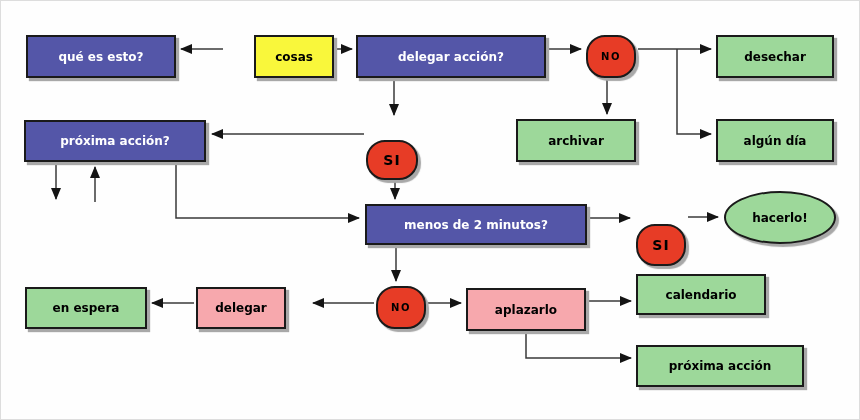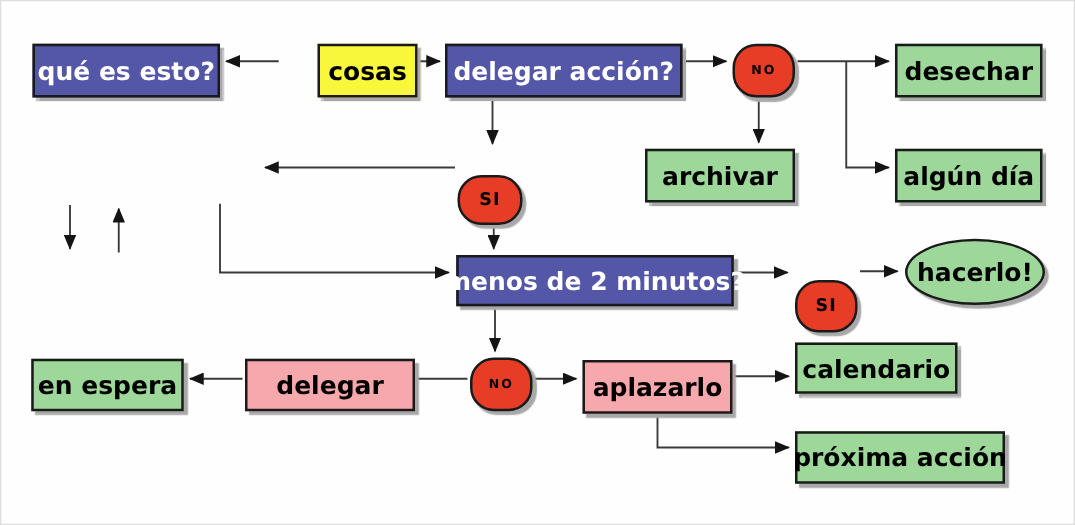--- a/index.html
+++ b/index.html
@@ -5,21 +5,21 @@
   html,body{margin:0;padding:0;background:#fff;}
   .canvas{
     position:relative;width:860px;height:420px;background:#fefefe;
     border:1px solid #ddd;box-sizing:border-box;overflow:hidden;
     font-family:"DejaVu Sans","Liberation Sans",sans-serif;
   }
   .wires{position:absolute;left:0;top:0;width:860px;height:420px;}
   .node{
     position:absolute;box-sizing:border-box;
     display:flex;align-items:center;justify-content:center;
-    font-weight:bold;font-size:20px;color:#000;
+    font-weight:bold;font-size:12px;color:#000;
     border:2px solid #1a1a1a;
     box-shadow:3px 3px 1px #a8a8a8;
     white-space:nowrap;
   }
   .blue{background:var(--c-decision,#5456a8);color:#fff;}
   .green{background:var(--c-outcome,#9dd89a);}
   .yellow{background:var(--c-input,#f9f73b);margin-left:28px;}
   .pink{background:var(--c-action,#f7a8ad);}
   .red{
     background:var(--c-yesno,#e73c26);
@@ -62,29 +62,30 @@
     <path d="M587,300 H630" marker-end="url(#arr)"></path>
     <path d="M525,332 V357 H630" marker-end="url(#arr)"></path>
   </svg>
 
   <div class="node blue" style="left:25px;top:34px;width:150px;height:43px">qué es esto?</div>
   <div class="node yellow" style="left:225px;top:34px;width:80px;height:43px">cosas</div>
   <div class="node blue" style="left:355px;top:34px;width:190px;height:43px">delegar acción?</div>
   <div class="node red small-label" style="left:585px;top:34px;width:50px;height:43px">NO</div>
   <div class="node green" style="left:715px;top:34px;width:118px;height:43px">desechar</div>
 
+  <div class="node blue" style="left:23px;top:119px;width:182px;height:42px">próxima acción?</div>
   <div class="node red mid-label" style="left:365px;top:119px;width:52px;height:40px">SI</div>
   <div class="node green" style="left:515px;top:118px;width:120px;height:43px">archivar</div>
   <div class="node green" style="left:715px;top:118px;width:118px;height:43px">algún día</div>
 
   <div class="node blue" style="left:364px;top:203px;width:222px;height:41px">menos de 2 minutos?</div>
   <div class="node red mid-label" style="left:635px;top:203px;width:50px;height:42px">SI</div>
   <div class="node green ellipse" style="left:723px;top:190px;width:112px;height:53px">hacerlo!</div>
 
   <div class="node green" style="left:24px;top:286px;width:122px;height:42px">en espera</div>
-  <div class="node pink" style="left:195px;top:286px;width:136px;height:42px">delegar</div>
+  <div class="node pink" style="left:195px;top:286px;width:90px;height:42px">delegar</div>
   <div class="node red small-label" style="left:375px;top:285px;width:50px;height:43px">NO</div>
   <div class="node pink" style="left:465px;top:287px;width:120px;height:43px">aplazarlo</div>
   <div class="node green" style="left:635px;top:273px;width:130px;height:41px">calendario</div>
 
   <div class="node green" style="left:635px;top:344px;width:168px;height:42px">próxima acción</div>
 
 </div>
 
 </body></html>

